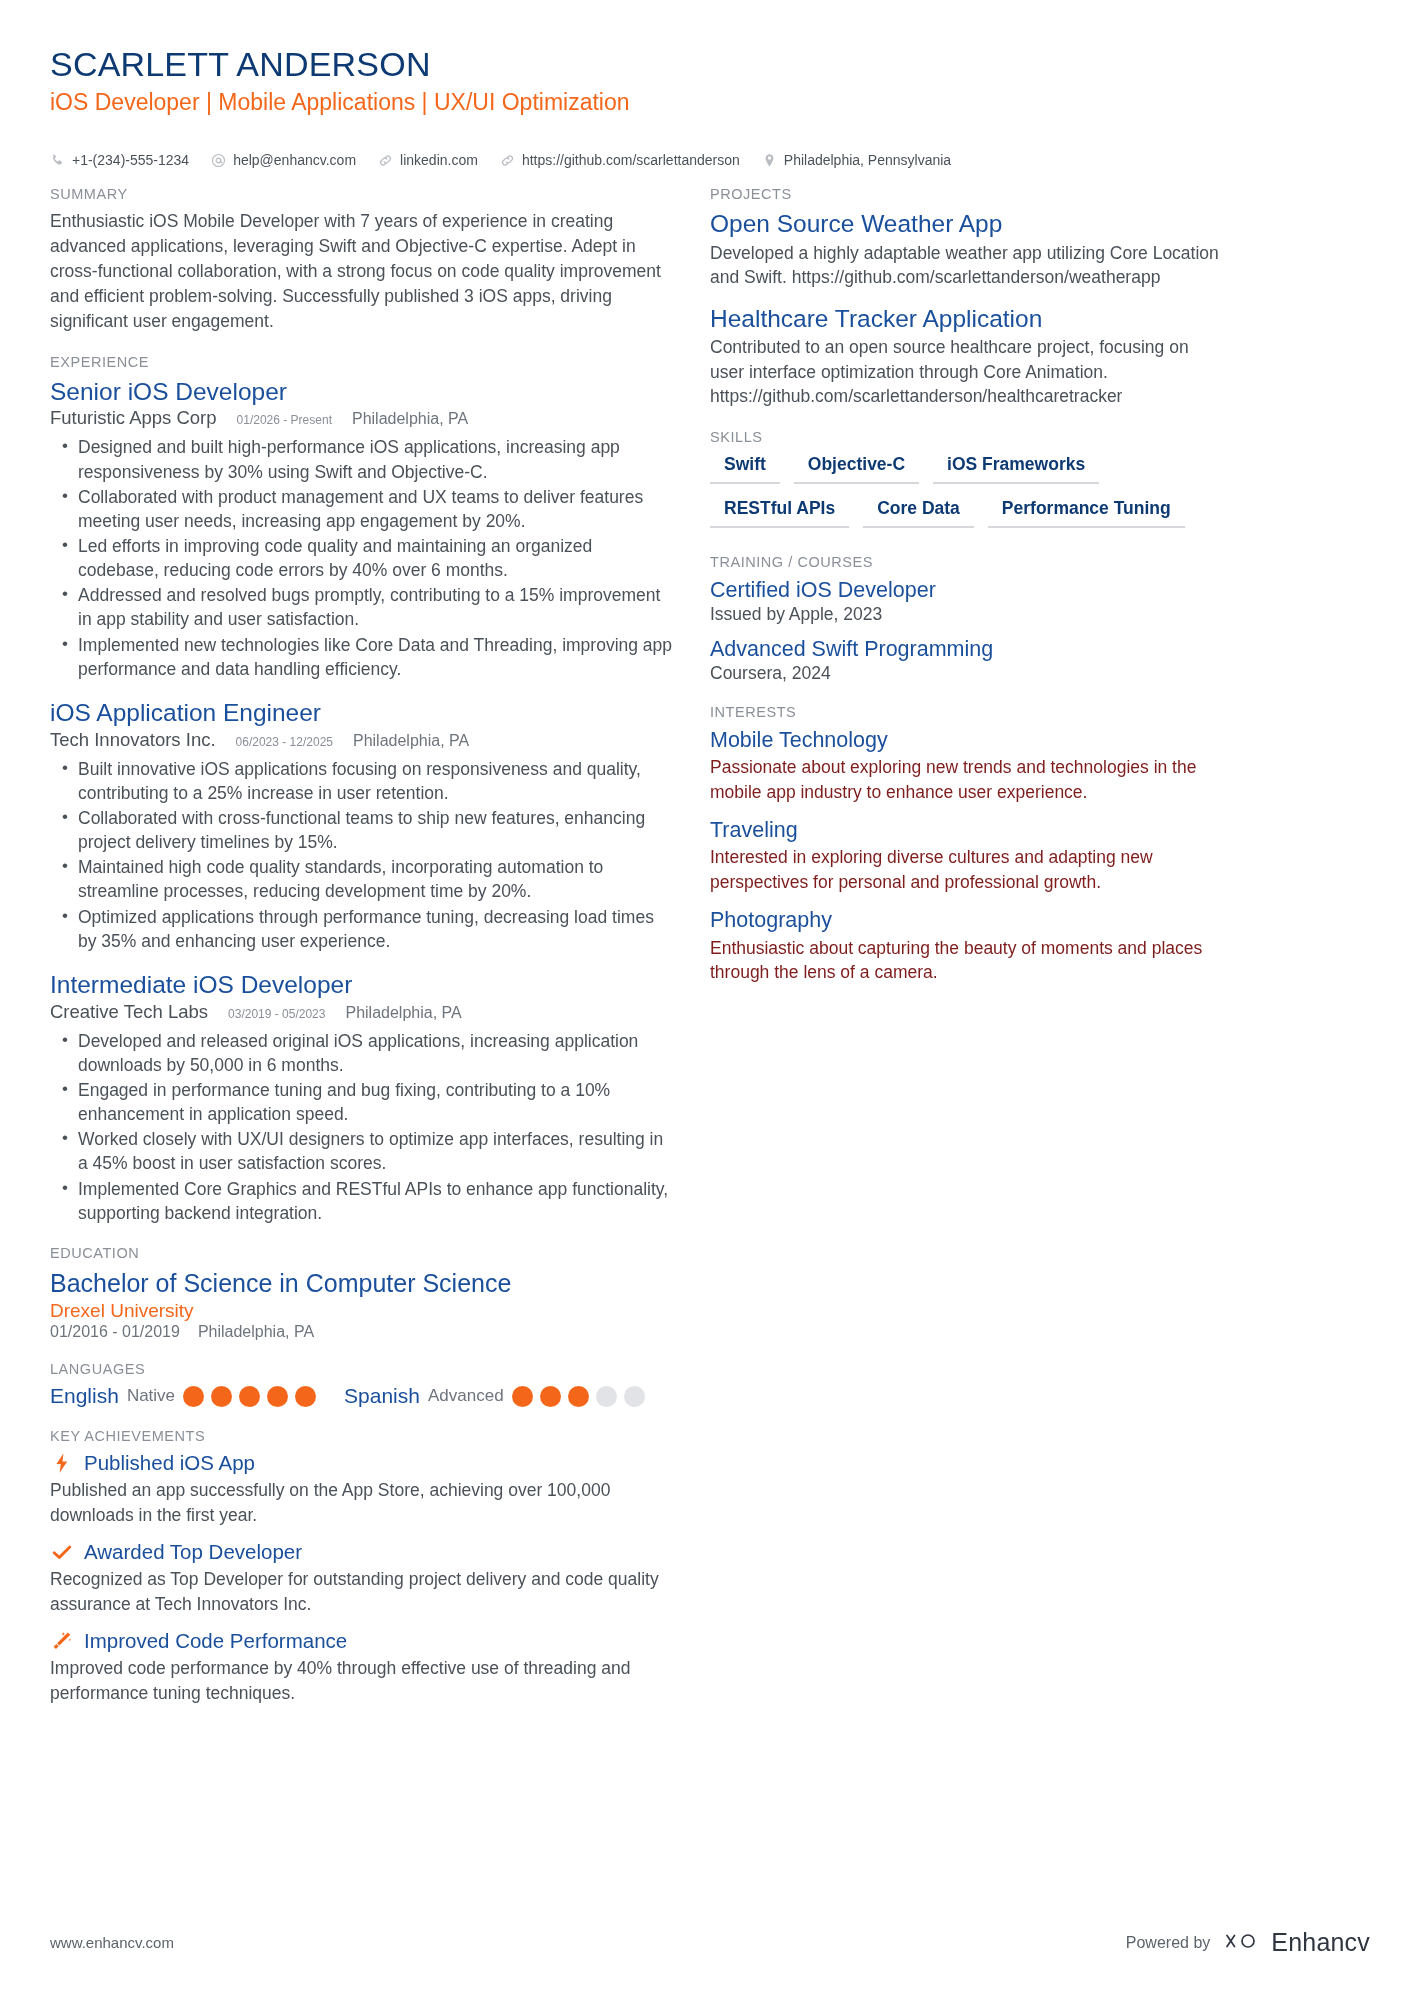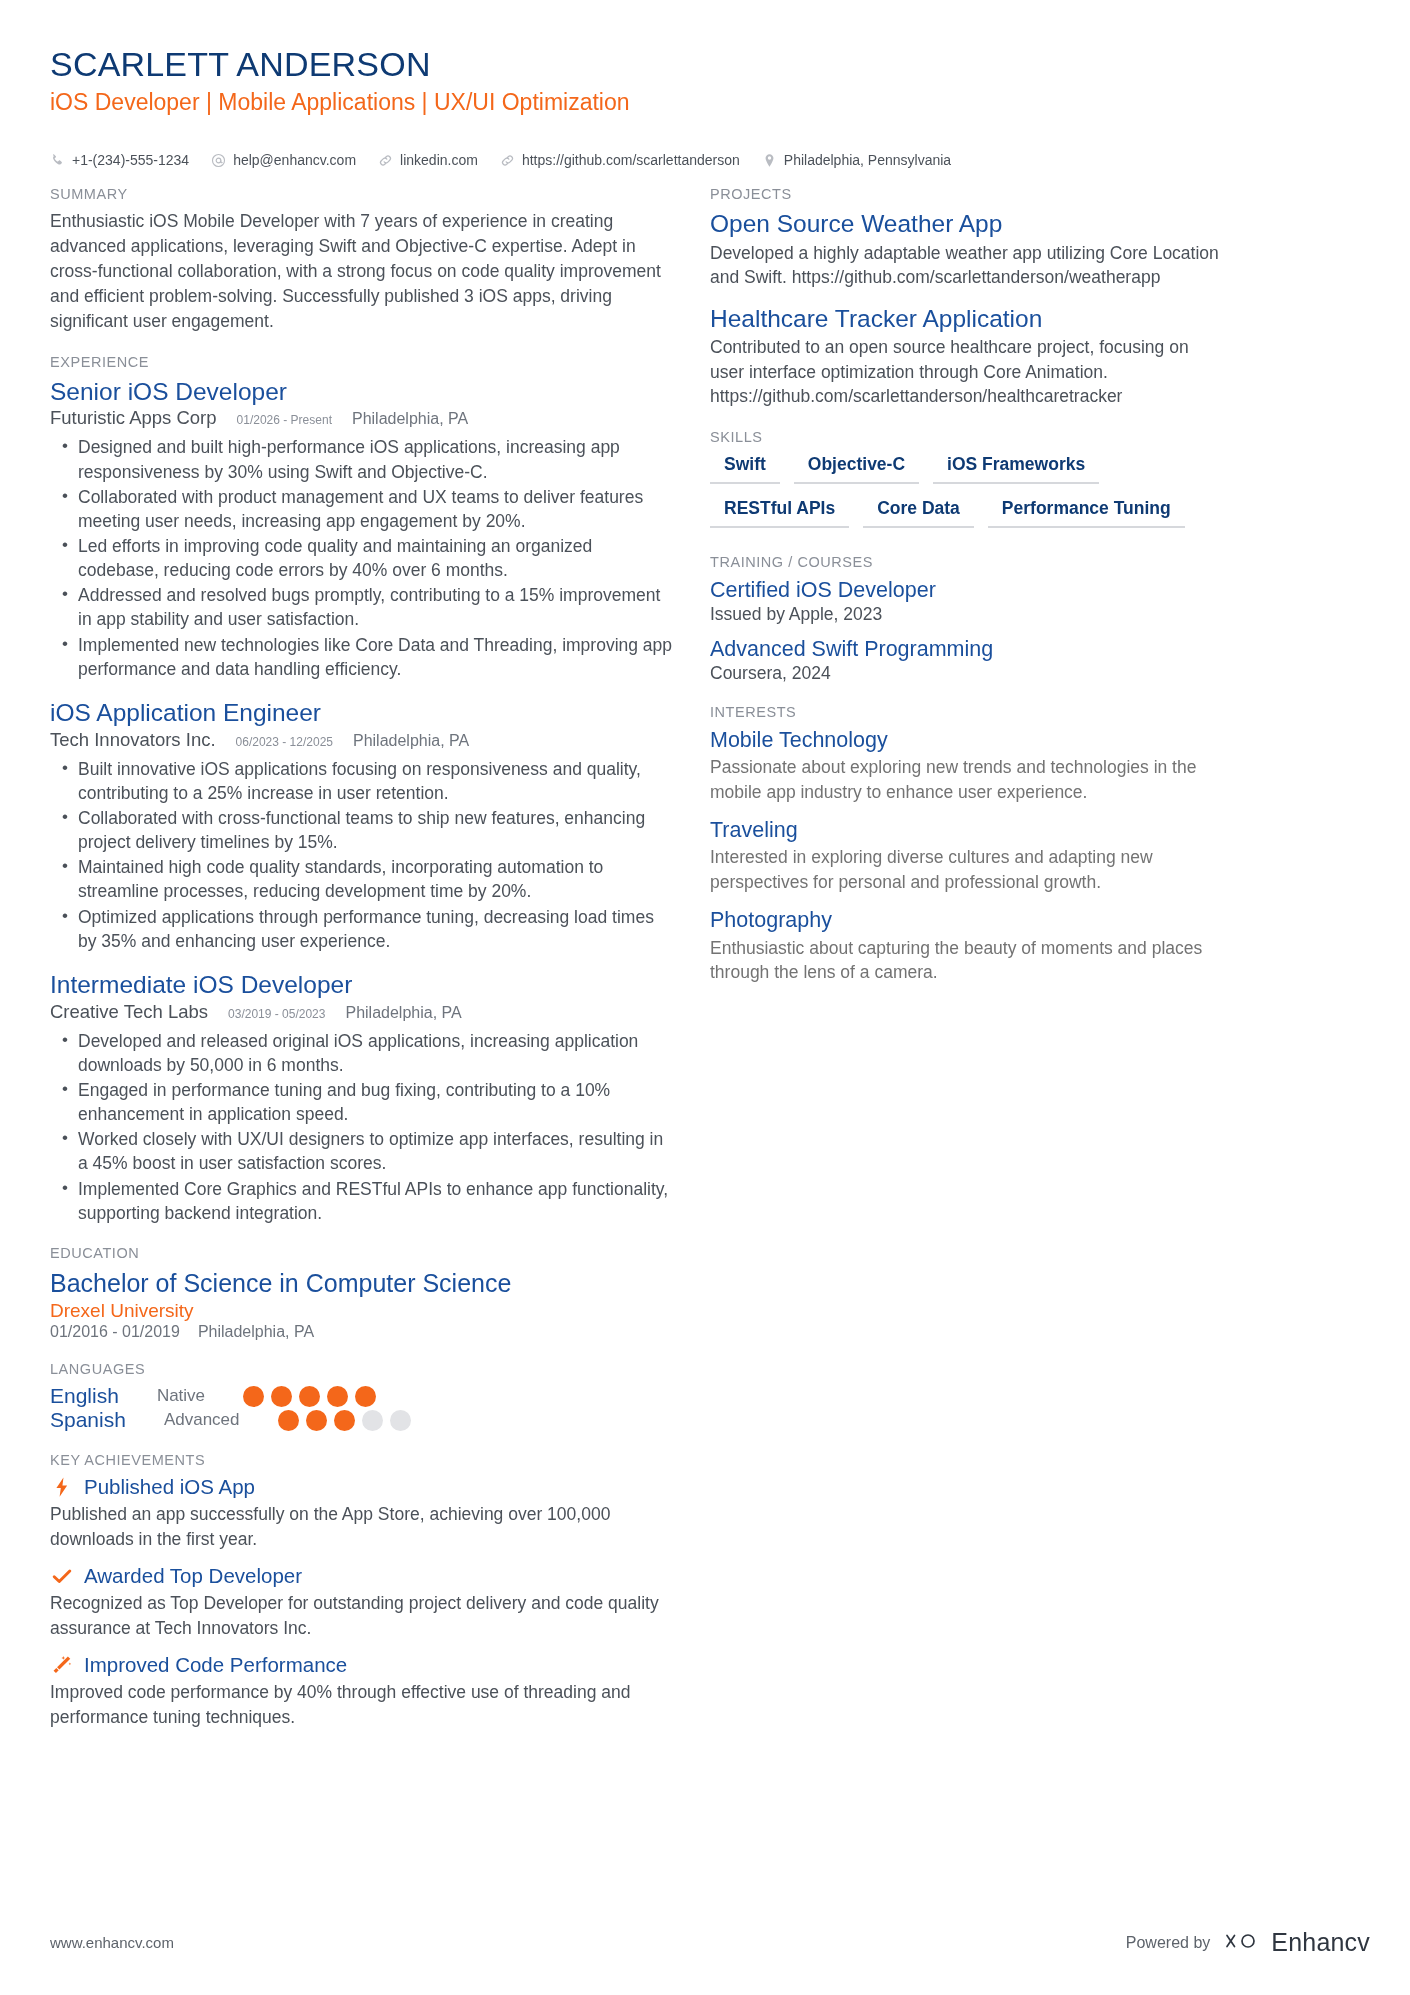--- a/index.html
+++ b/index.html
@@ -110,21 +110,21 @@
     font-size: 25px;
     line-height: 1.22;
     color: #1a4f9c;
     margin-bottom: 2px;
   }
   .edu-school { font-size: 19px; color: #f4671a; margin-bottom: 1px; }
   .edu-meta { display: flex; gap: 0 18px; font-size: 16px; color: #6e747d; }
 
   
   .lang-row { display: flex; align-items: center; flex-wrap: wrap; gap: 0 28px; }
-  .lang-block { display: flex; align-items: center; gap: 0 38px; }
+  .lang-block { display: flex; align-items: center; gap: 0 8px; }
   .lang-name { font-size: 21px; color: #1a4f9c; }
   .lang-level { font-size: 17px; color: #6e747d; }
   .dots { display: flex; gap: 7px; align-items: center; }
   .dot { width: 21px; height: 21px; border-radius: 50%; background: #e2e3e6; }
   .dot.on { background: #f4671a; }
 
   
   .ach { margin-bottom: 13px; }
   .ach-head { display: flex; align-items: center; gap: 10px; margin-bottom: 3px; }
   .ach-ico { width: 24px; height: 24px; display: inline-flex; align-items: center; justify-content: center; color: #f4671a; flex: 0 0 auto; }
@@ -150,21 +150,21 @@
     padding: 2px 14px 7px 14px;
     white-space: nowrap;
   }
 
   .course { margin-bottom: 11px; }
   .course-title { font-size: 21.5px; line-height: 1.22; color: #1a4f9c; margin-bottom: 1px; }
   .course-sub { font-size: 17.5px; color: #4b5159; }
 
   .interest { margin-bottom: 13px; }
   .interest-title { font-size: 21.5px; line-height: 1.22; color: #1a4f9c; margin-bottom: 2px; }
-  .interest-desc { font-size: 17.5px; line-height: 1.4; color: #737373; }
+  .interest-desc { font-size: 17.5px; line-height: 1.4; color: #7f1d1d; }
 
   
   .footer {
     position: absolute;
     left: 50px;
     right: 40px;
     bottom: 38px;
     display: flex;
     align-items: center;
     justify-content: space-between;

